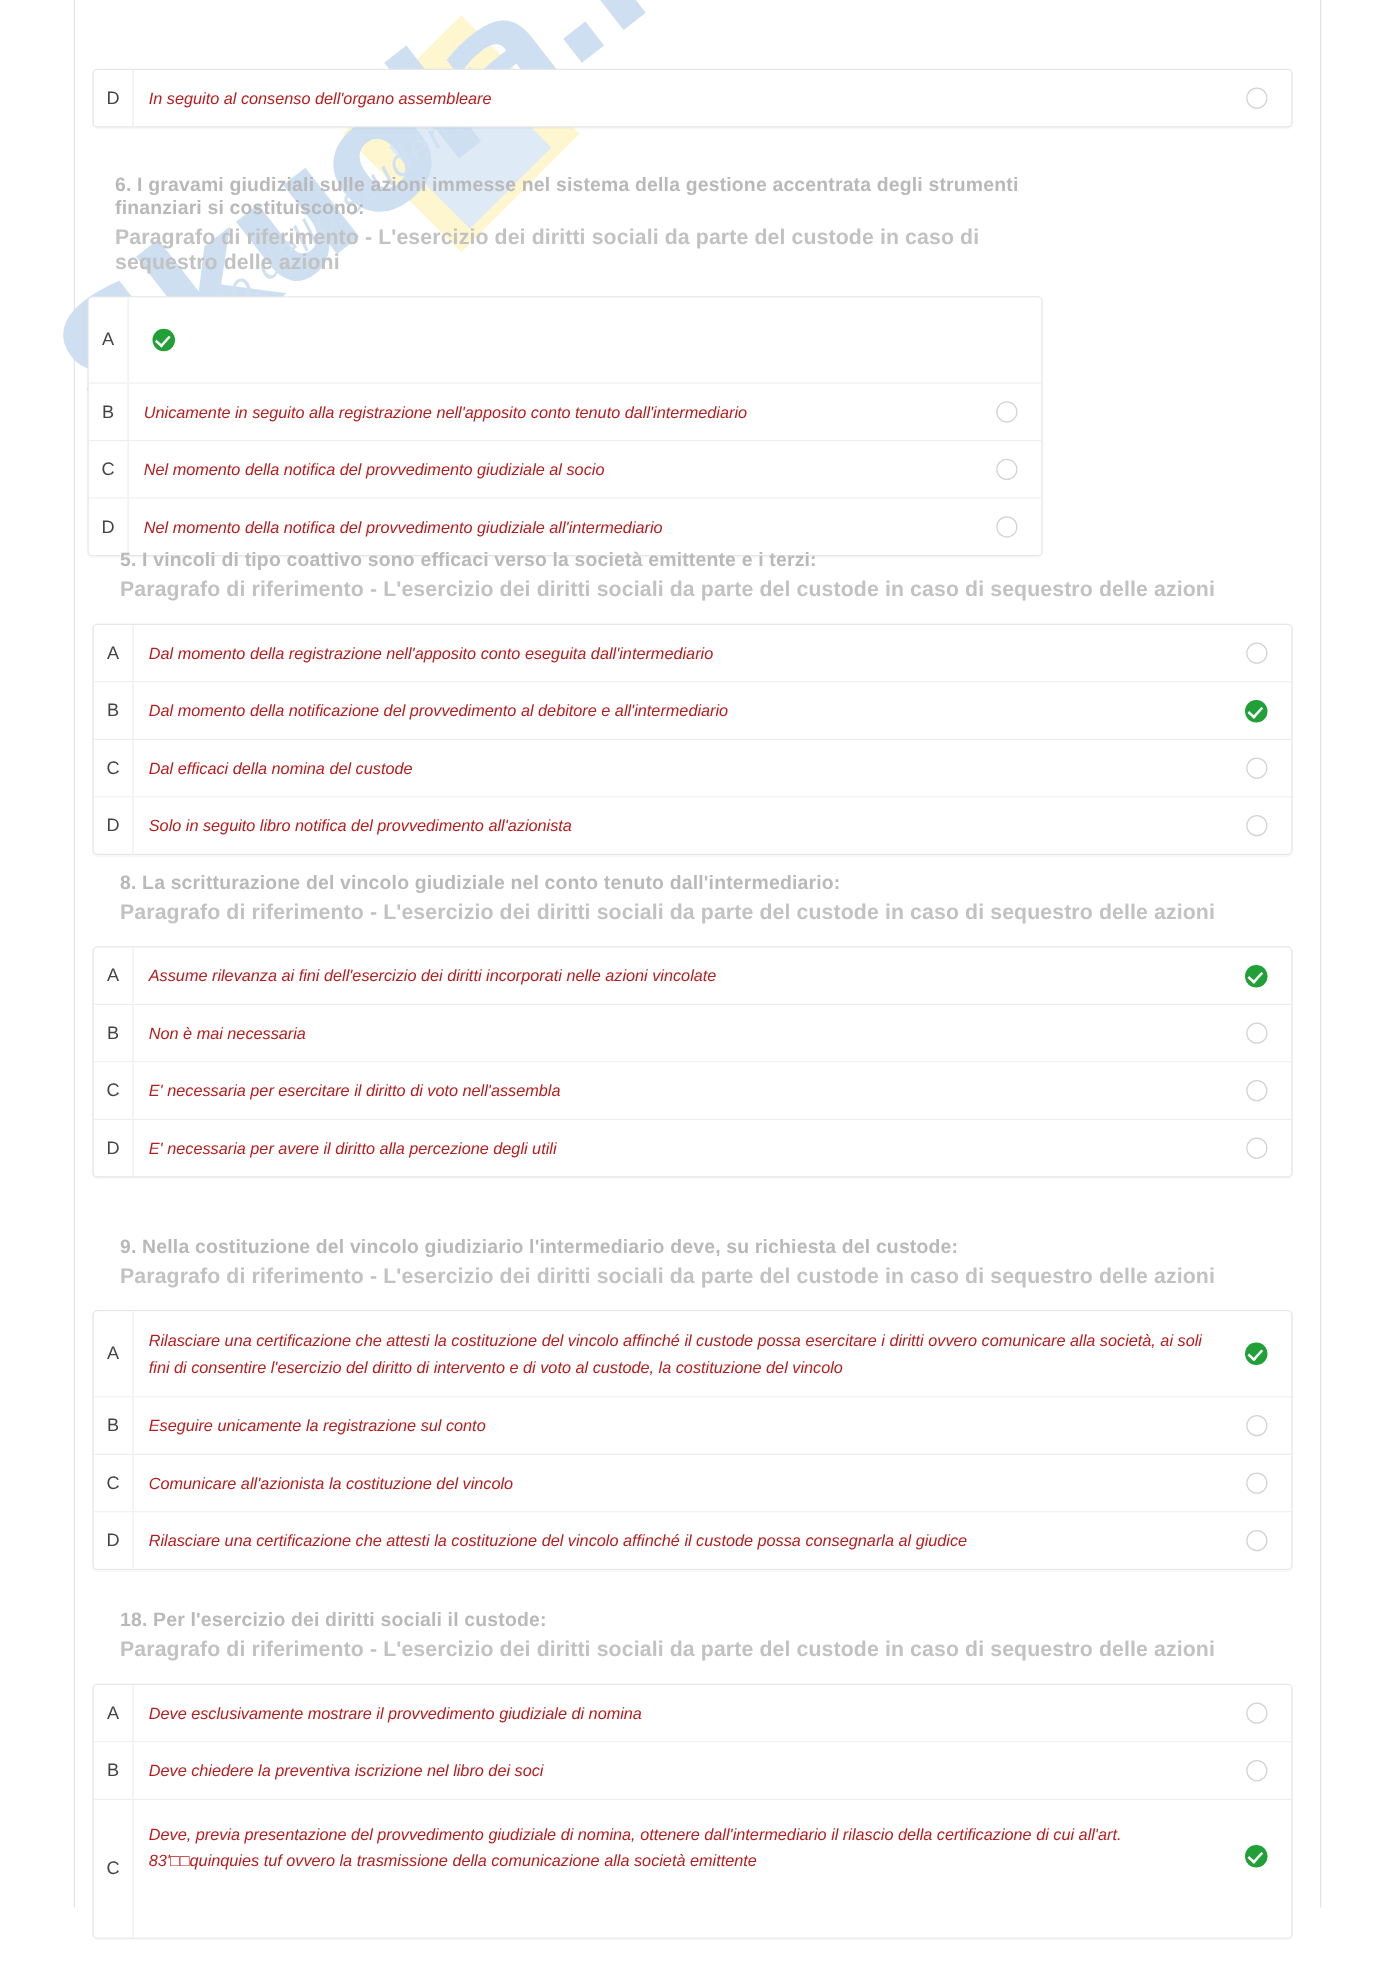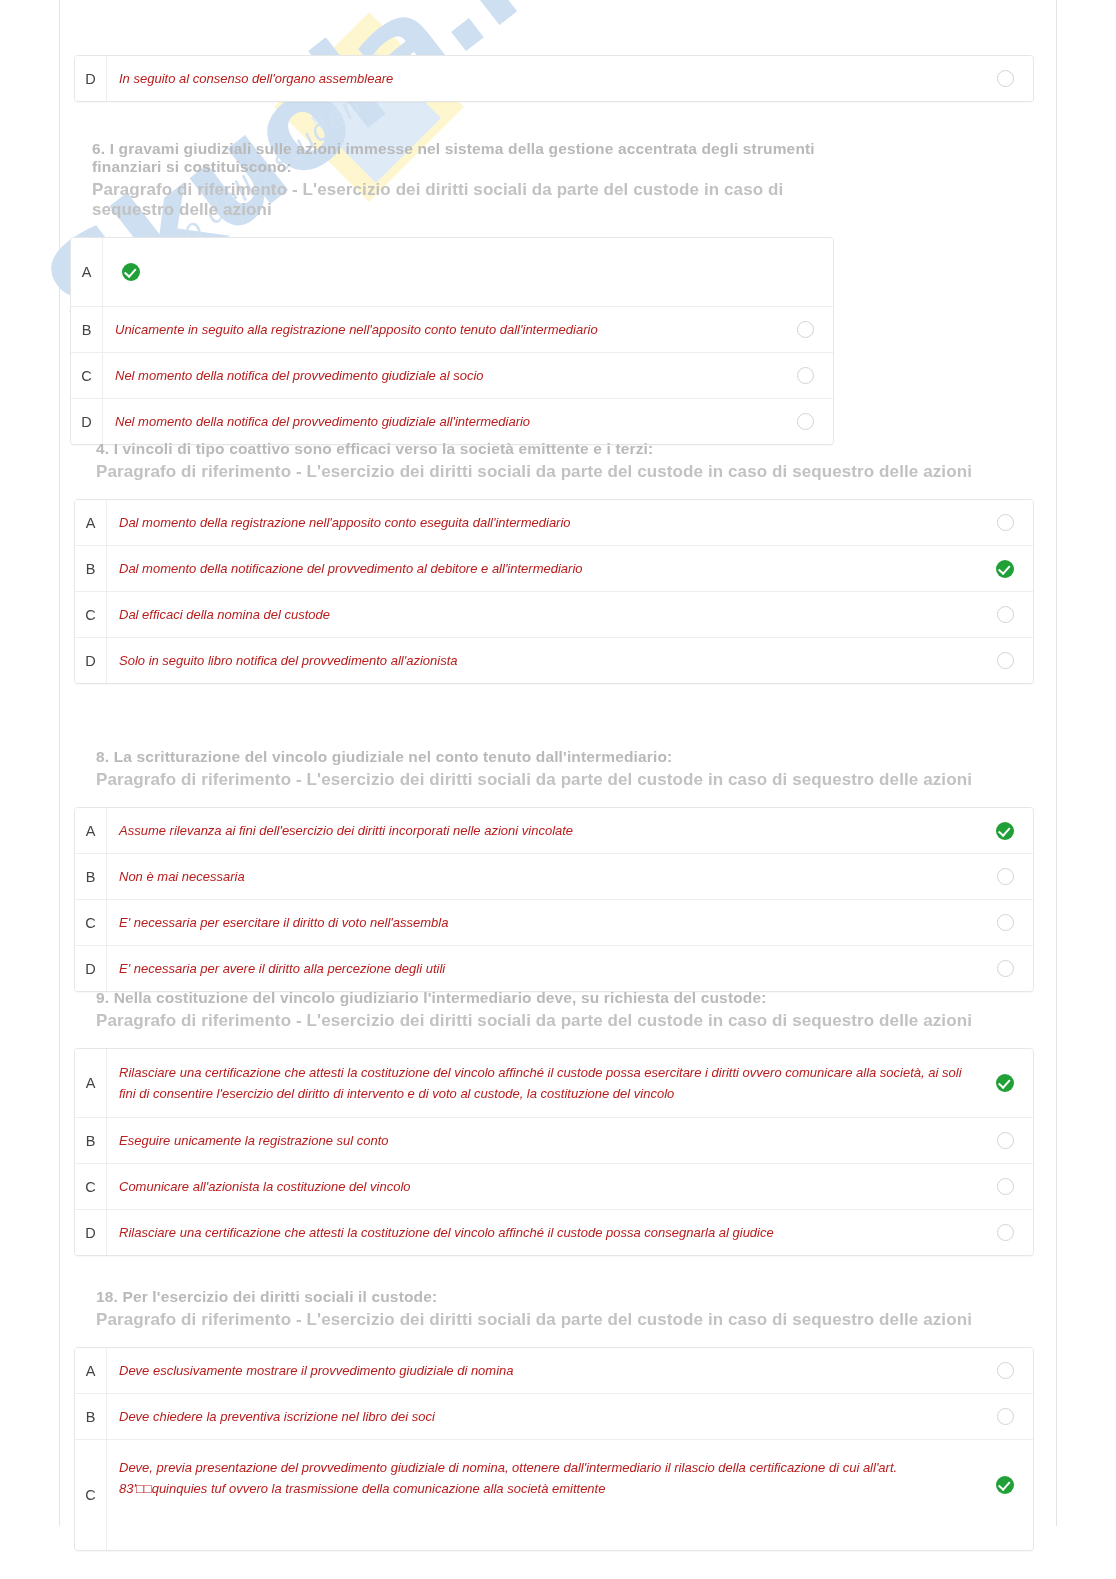--- a/index.html
+++ b/index.html
@@ -253,21 +253,21 @@
         <div class="ans-text">Nel momento della notifica del provvedimento giudiziale all'intermediario</div>
         <div class="ans-mark">
           <span class="radio-empty"></span>
         </div>
       </div>
     </div>
   </div>
 
   <div class="quiz-card" style="left:74px; top:440px; width:960px;">
     <div class="q-head">
-      <p class="q-title">4. I vincoli di tipo coattivo sono efficaci verso la società emittente e i terzi:</p>
+      <p class="q-title">5. I vincoli di tipo coattivo sono efficaci verso la società emittente e i terzi:</p>
       <p class="q-sub">Paragrafo di riferimento - L'esercizio dei diritti sociali da parte del custode in caso di sequestro delle azioni</p>
     </div>
     <div class="answers" style="margin-top:17px;">
       <div class="answer-row">
         <div class="ans-letter">A</div>
         <div class="ans-text">Dal momento della registrazione nell'apposito conto eseguita dall'intermediario</div>
         <div class="ans-mark">
           <span class="radio-empty"></span>
         </div>
       </div>
@@ -288,21 +288,21 @@
       <div class="answer-row">
         <div class="ans-letter">D</div>
         <div class="ans-text">Solo in seguito libro notifica del provvedimento all'azionista</div>
         <div class="ans-mark">
           <span class="radio-empty"></span>
         </div>
       </div>
     </div>
   </div>
 
-  <div class="quiz-card" style="left:74px; top:748px; width:960px;">
+  <div class="quiz-card" style="left:74px; top:698px; width:960px;">
     <div class="q-head">
       <p class="q-title">8. La scritturazione del vincolo giudiziale nel conto tenuto dall'intermediario:</p>
       <p class="q-sub">Paragrafo di riferimento - L'esercizio dei diritti sociali da parte del custode in caso di sequestro delle azioni</p>
     </div>
     <div class="answers" style="margin-top:17px;">
       <div class="answer-row">
         <div class="ans-letter">A</div>
         <div class="ans-text">Assume rilevanza ai fini dell'esercizio dei diritti incorporati nelle azioni vincolate</div>
         <div class="ans-mark">
           <span class="radio-check"></span>

